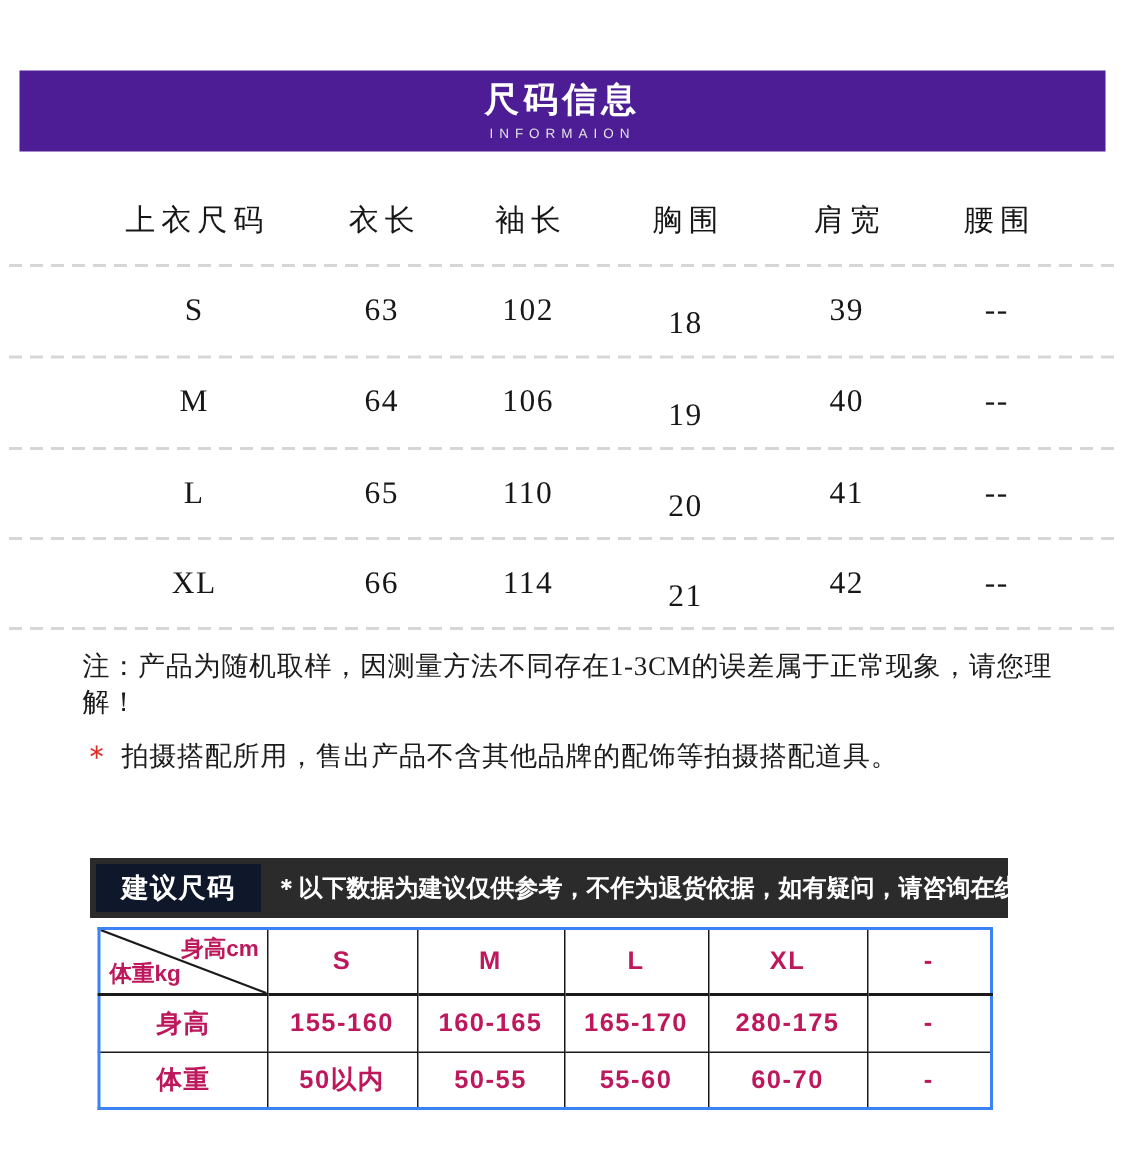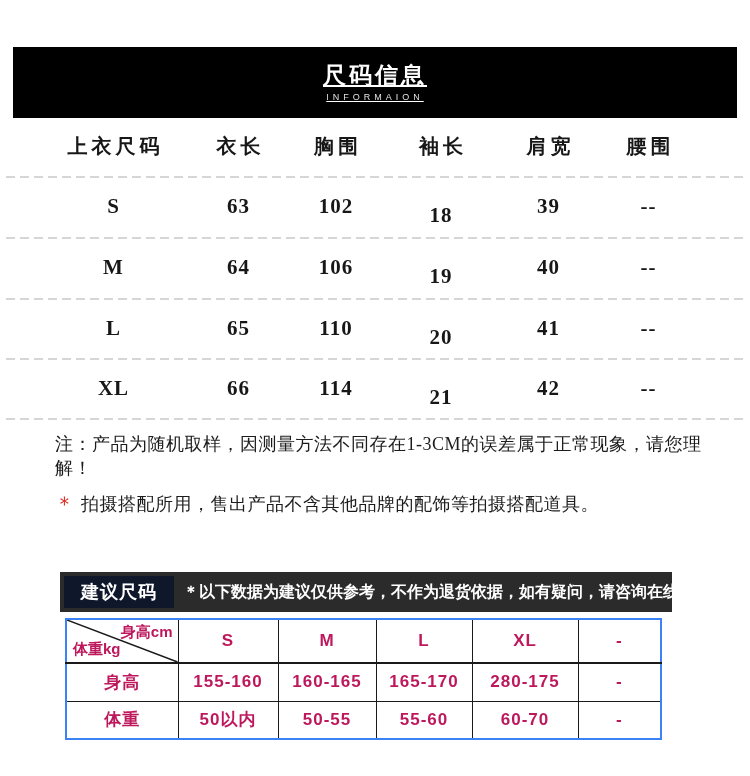--- a/index.html
+++ b/index.html
@@ -4,31 +4,31 @@
 <style>
   * { margin:0; padding:0; box-sizing:border-box; }
   body { background:#ffffff; }
   .page {
     position:relative; width:750px; height:776px; background:#ffffff;
     font-family:"Liberation Sans", sans-serif; color:#1c1c1c; overflow:hidden;
   }
 
   
   .top-banner {
-    position:absolute; left:13px; top:47px; width:724px; height:71px;
-    background:#000000; color:#ffffff; display:flex; flex-direction:column;
-    align-items:center; justify-content:center;text-decoration:underline;
+    position:absolute; left:13px; top:47px; width:724px; height:54px;
+    background:#4c1d95; color:#ffffff; display:flex; flex-direction:column;
+    align-items:center; justify-content:center;
   }
   .top-banner .title { font-size:23px; font-weight:bold; letter-spacing:3px; line-height:1.1; }
   .top-banner .subtitle { font-size:9px; letter-spacing:4px; color:#e2e2e2; margin-top:4px; }
 
   
-  .size-table { position:absolute; left:36px; top:116px; width:660px;
+  .size-table { position:absolute; left:52px; top:116px; width:660px;
     display:grid; grid-template-columns:155px 95px 100px 110px 105px 95px;
-    grid-template-rows:60px 61px 61px 60px 61px;font-weight:bold; }
+    grid-template-rows:60px 61px 61px 60px 61px; }
   .size-table span { display:flex; align-items:center; justify-content:center;
     font-family:"Liberation Serif","DejaVu Serif",serif; color:#171717; }
   .st-header span, .size-table .st-h { font-size:20px; letter-spacing:4px; padding-left:4px; }
   .st-val { font-size:21px; letter-spacing:1px; }
   .st-val.shift { transform:translateY(9px); }
   .dash-line { position:absolute; left:6px; width:738px; height:2px;
     background:repeating-linear-gradient(90deg,#d6d6d6 0 9px,transparent 9px 14px); }
 
   
   .note1 { position:absolute; left:55px; top:432px; width:680px;
@@ -68,22 +68,22 @@
 <div class="page">
 
   <div class="top-banner">
     <div class="title">尺码信息</div>
     <div class="subtitle">INFORMAION</div>
   </div>
 
   <div class="size-table">
     <span class="st-h">上衣尺码</span>
     <span class="st-h">衣长</span>
+    <span class="st-h">袖长</span>
     <span class="st-h">胸围</span>
-    <span class="st-h">袖长</span>
     <span class="st-h">肩宽</span>
     <span class="st-h">腰围</span>
 
     <span class="st-val">S</span>
     <span class="st-val">63</span>
     <span class="st-val">102</span>
     <span class="st-val shift">18</span>
     <span class="st-val">39</span>
     <span class="st-val">--</span>
 

